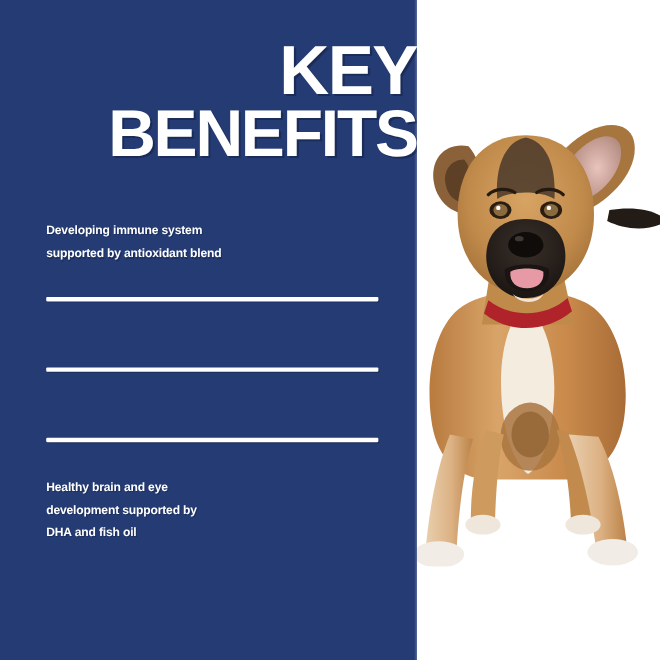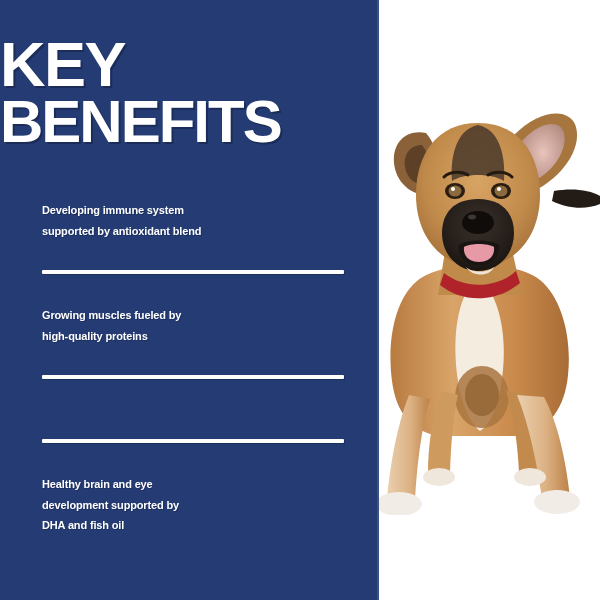--- a/index.html
+++ b/index.html
@@ -33,21 +33,21 @@
     height: 600px;
     background: #3c5088;
   }
 
   
   #headline {
     position: absolute;
     left: 0;
     top: 36px;
     width: 379px;
-    text-align: left;
+    text-align: right;
     color: #ffffff;
     font-weight: bold;
     font-size: 63px;
     line-height: 0.92;
     letter-spacing: -1.5px;
     text-transform: uppercase;
     text-shadow: 2px 2px 0 rgba(20,32,66,0.55);
   }
   #headline .hl-line {
     display: block;
@@ -122,24 +122,20 @@
   <div id="benefits">
 
     <div class="benefit-item">
       <div class="benefit-text">Developing immune system
 supported by antioxidant blend</div>
     </div>
     <div class="sp-a"></div>
     <div class="benefit-divider"></div>
     <div class="sp-b"></div>
 
-    <div class="benefit-item">
-      <div class="benefit-text">Growing muscles fueled by
-high-quality proteins</div>
-    </div>
     <div class="sp-a"></div>
     <div class="benefit-divider"></div>
     <div class="sp-b"></div>
 
     <div class="sp-a"></div>
     <div class="benefit-divider"></div>
     <div class="sp-b"></div>
 
     <div class="benefit-item">
       <div class="benefit-text">Healthy brain and eye

